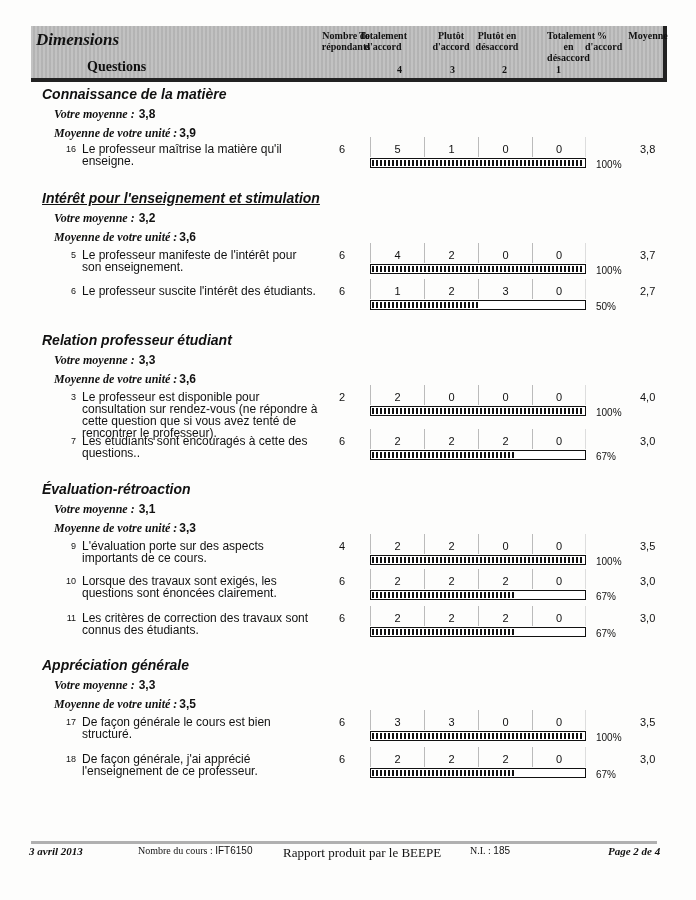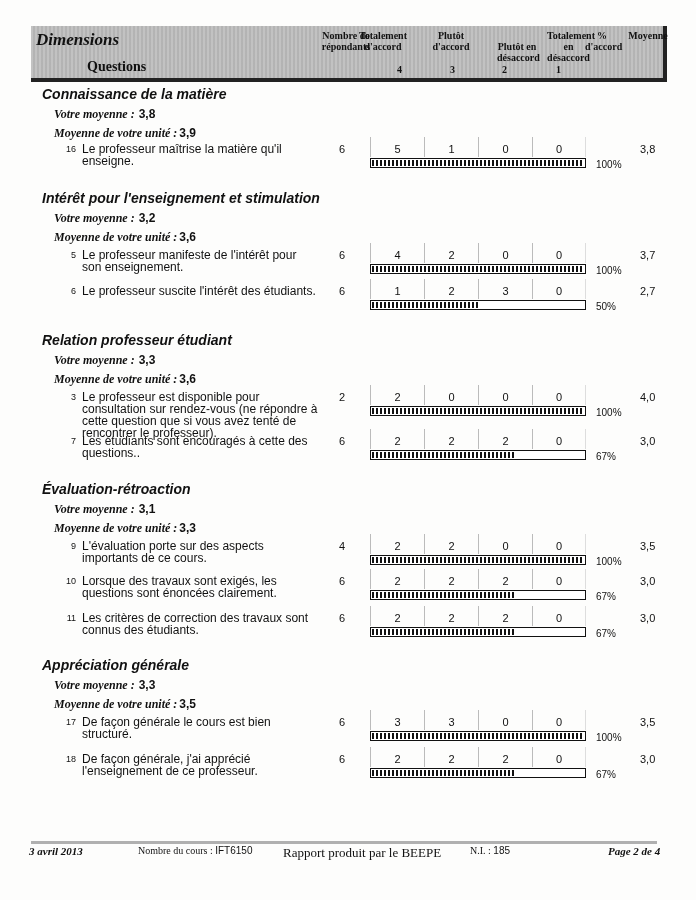--- a/index.html
+++ b/index.html
@@ -37,21 +37,21 @@
 </style>
 </head>
 <body>
 
 <div class="header">
   <div class="hdr-dim">Dimensions</div>
   <div class="hdr-q">Questions</div>
   <div class="hcol" style="left:290px;width:50px;">Nombre de répondants</div>
   <div class="hcol" style="left:328px;width:48px;">Totalement d'accord</div>
   <div class="hcol" style="left:400px;width:40px;">Plutôt d'accord</div>
-  <div class="hcol" style="left:466px;width:40px;margin-top:11px;">Plutôt en désaccord</div>
+  <div class="hcol" style="left:437px;width:58px;">Plutôt en désaccord</div>
   <div class="hcol" style="left:516px;width:43px;">Totalement en désaccord</div>
   <div class="hcol" style="left:554px;width:34px;">% d'accord</div>
   <div class="hcol" style="left:596px;width:42px;">Moyenne</div>
   <div class="hnum" style="left:366px;">4</div>
   <div class="hnum" style="left:419px;">3</div>
   <div class="hnum" style="left:471px;">2</div>
   <div class="hnum" style="left:525px;">1</div>
 </div>
 
 <div id="sections">
@@ -70,21 +70,21 @@
         <div class="cell" style="left: 108px;">0</div>
         <div class="cell" style="left: 162px;">0</div>
       </div>
       <div class="bar">
         <div class="bar-fill" style="width: calc(100% - 2px);"></div>
       </div>
       <div class="pct">100%</div>
       <div class="mean">3,8</div>
     </div>
     <div class="section" style="top: 190px;">
-      <div class="sec-title" style="top: 0px;">Intérêt pour l'enseignement et stimulation</div>
+      <div class="sec-title" style="top: 0px; text-decoration: underline;">Intérêt pour l'enseignement et stimulation</div>
       <div class="avg-line" style="top: 21px;"><span>Votre moyenne :</span><span class="v">3,2</span></div>
       <div class="avg-line unit-line" style="top: 40px;"><span>Moyenne de votre unité :</span><span class="v">3,6</span></div>
     </div>
     <div class="q" style="top: 249px;">
       <div class="qnum">5</div>
       <div class="qtext">Le professeur manifeste de l'intérêt pour son enseignement.</div>
       <div class="qresp">6</div>
       <div class="cells">
         <div class="cell" style="left: 0px;">4</div>
         <div class="cell" style="left: 54px;">2</div>

